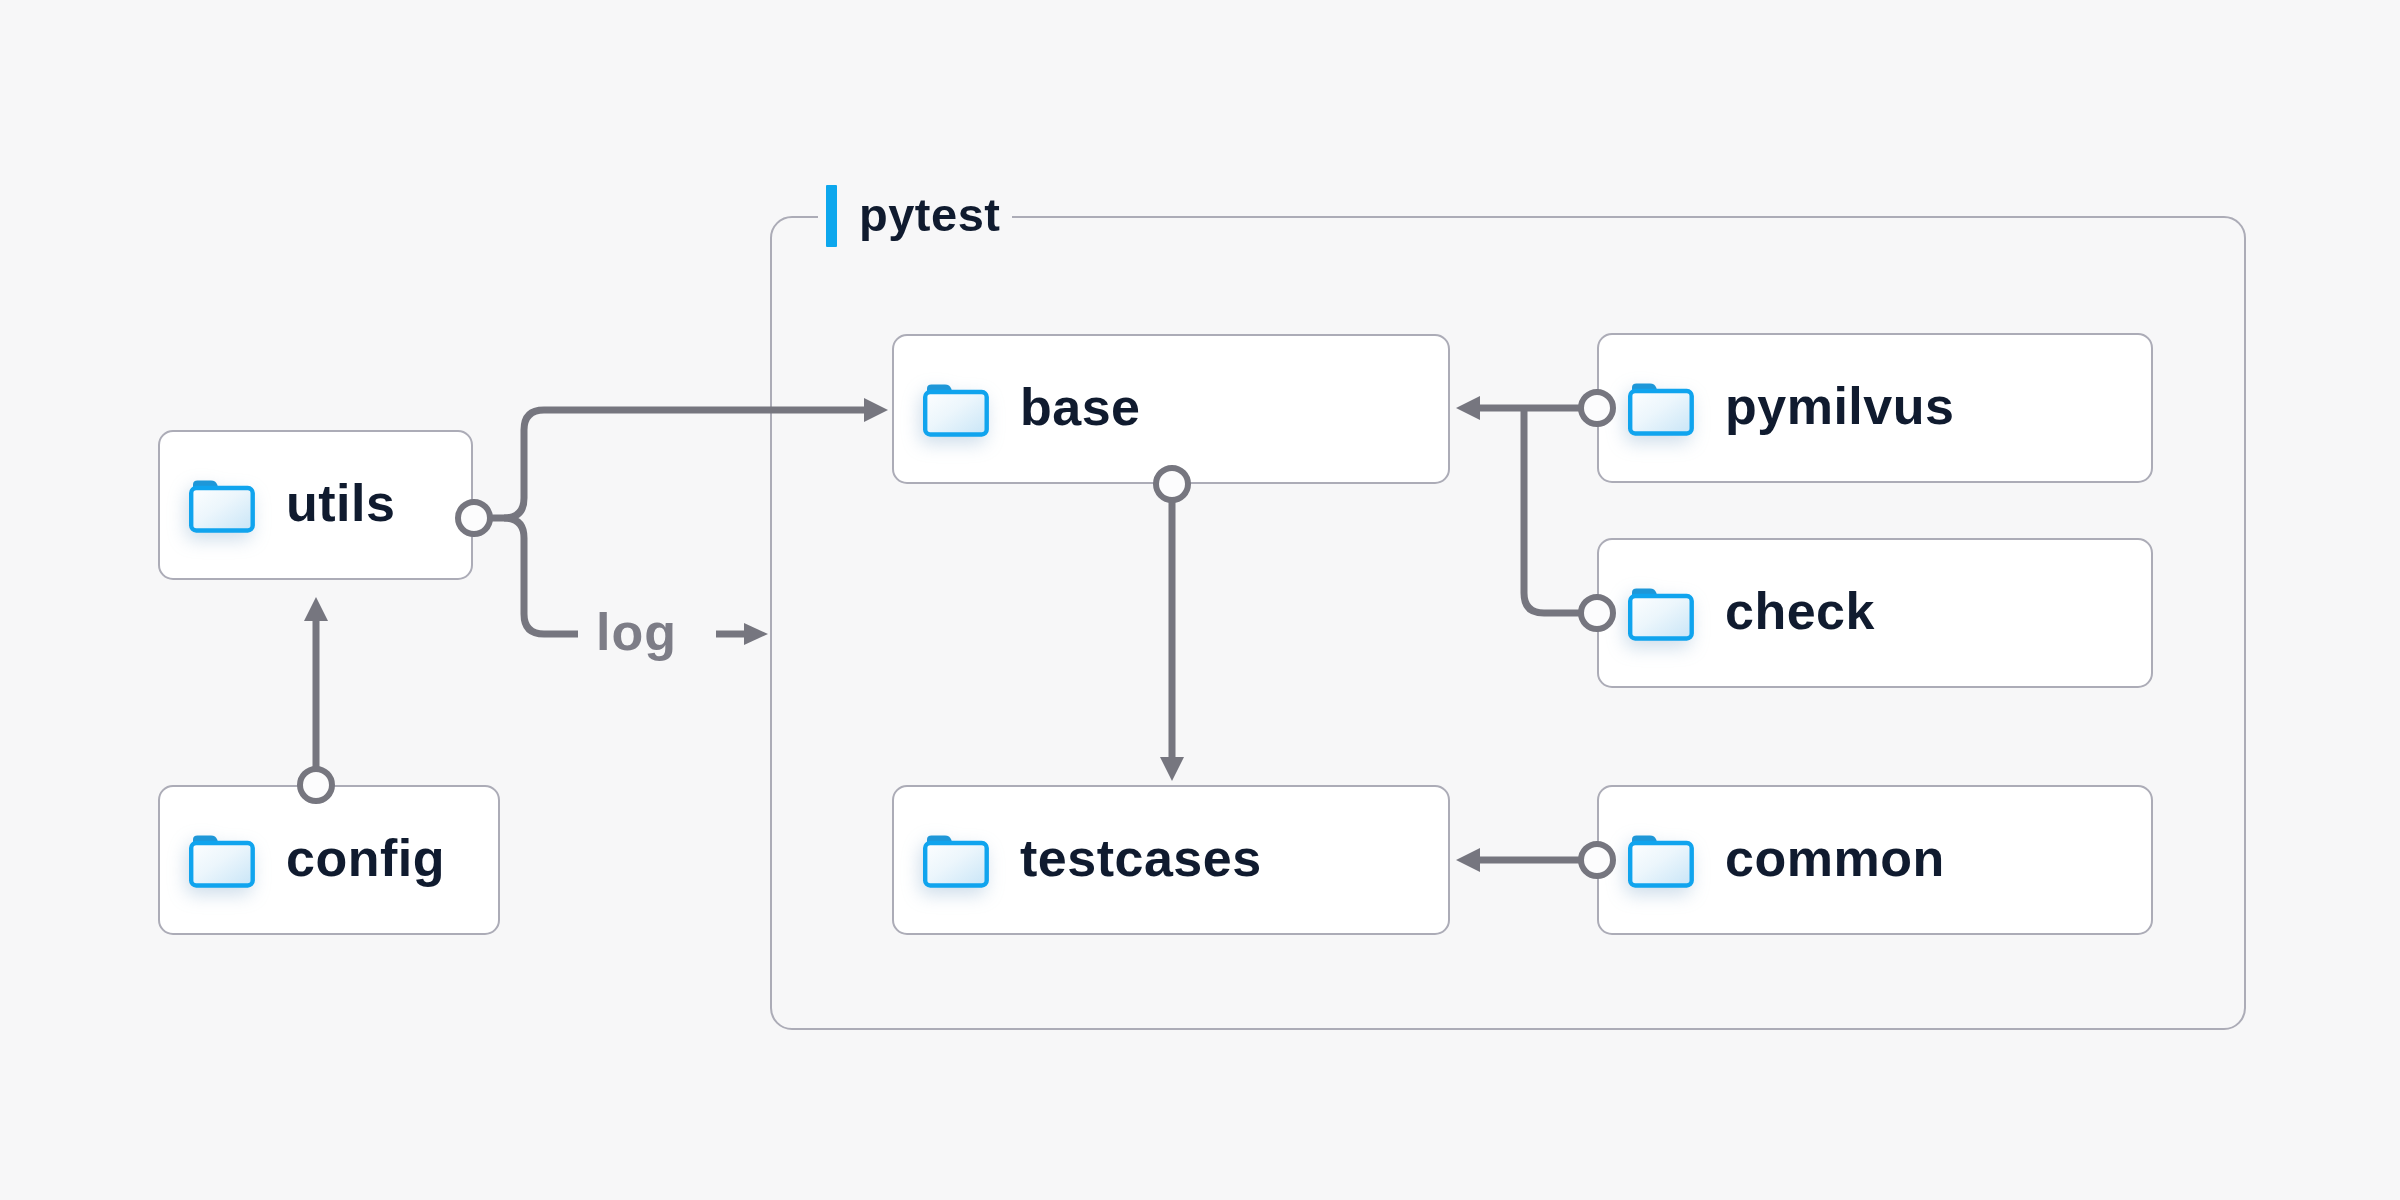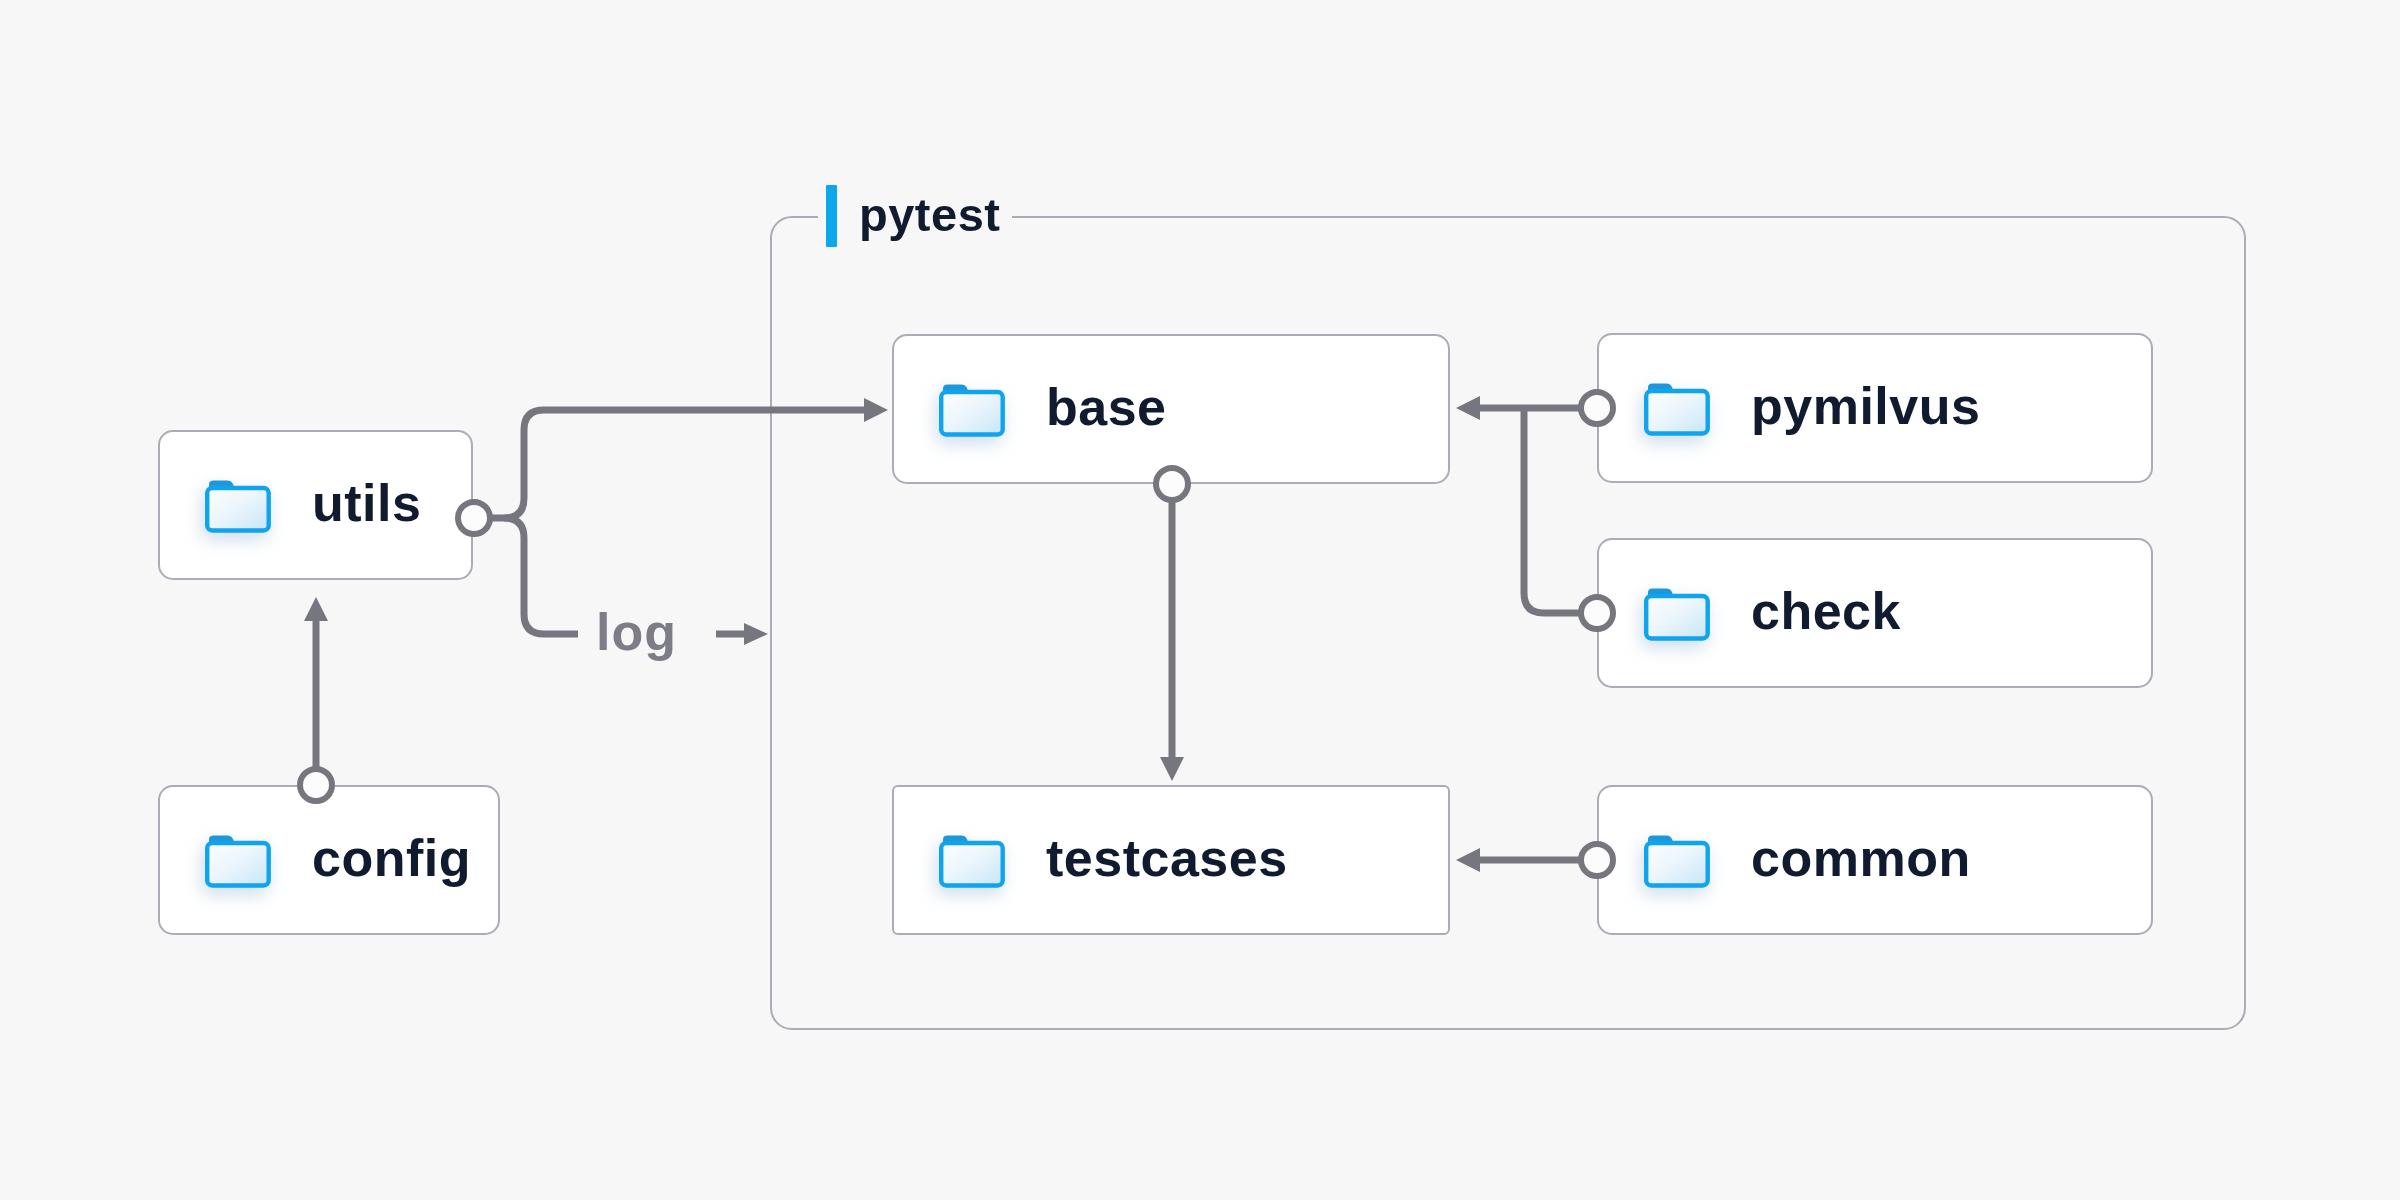--- a/index.html
+++ b/index.html
@@ -53,30 +53,30 @@
   
   .node {
     position: absolute;
     height: 150px;
     background: #ffffff;
     border: 2.5px solid #acacb7;
     border-radius: 15px;
     box-sizing: border-box;
     display: flex;
     align-items: center;
-    gap: 40px;
-    padding-left: 44px;
+    gap: 30px;
+    padding-left: 28px;
     z-index: 1;
   }
   .node-utils     { left: 158px;  top: 430px; width: 315px; }
   .node-config    { left: 158px;  top: 785px; width: 342px; }
   .node-base      { left: 892px;  top: 334px; width: 558px; }
   .node-pymilvus  { left: 1597px; top: 333px; width: 556px; }
   .node-check     { left: 1597px; top: 538px; width: 556px; }
-  .node-testcases { left: 892px;  top: 785px; width: 558px; border-radius: 6px; }
+  .node-testcases { left: 892px;  top: 785px; width: 558px; }
   .node-common    { left: 1597px; top: 785px; width: 556px; }
   .node-label {
     font-size: 52px;
     font-weight: 700;
     color: #101b2f;
     letter-spacing: 0.5px;
     white-space: nowrap;
     padding-bottom: 4px;
   }
   .folder-icon { flex: none; filter: drop-shadow(-3px 7px 9px rgba(96,146,188,0.30)); }

